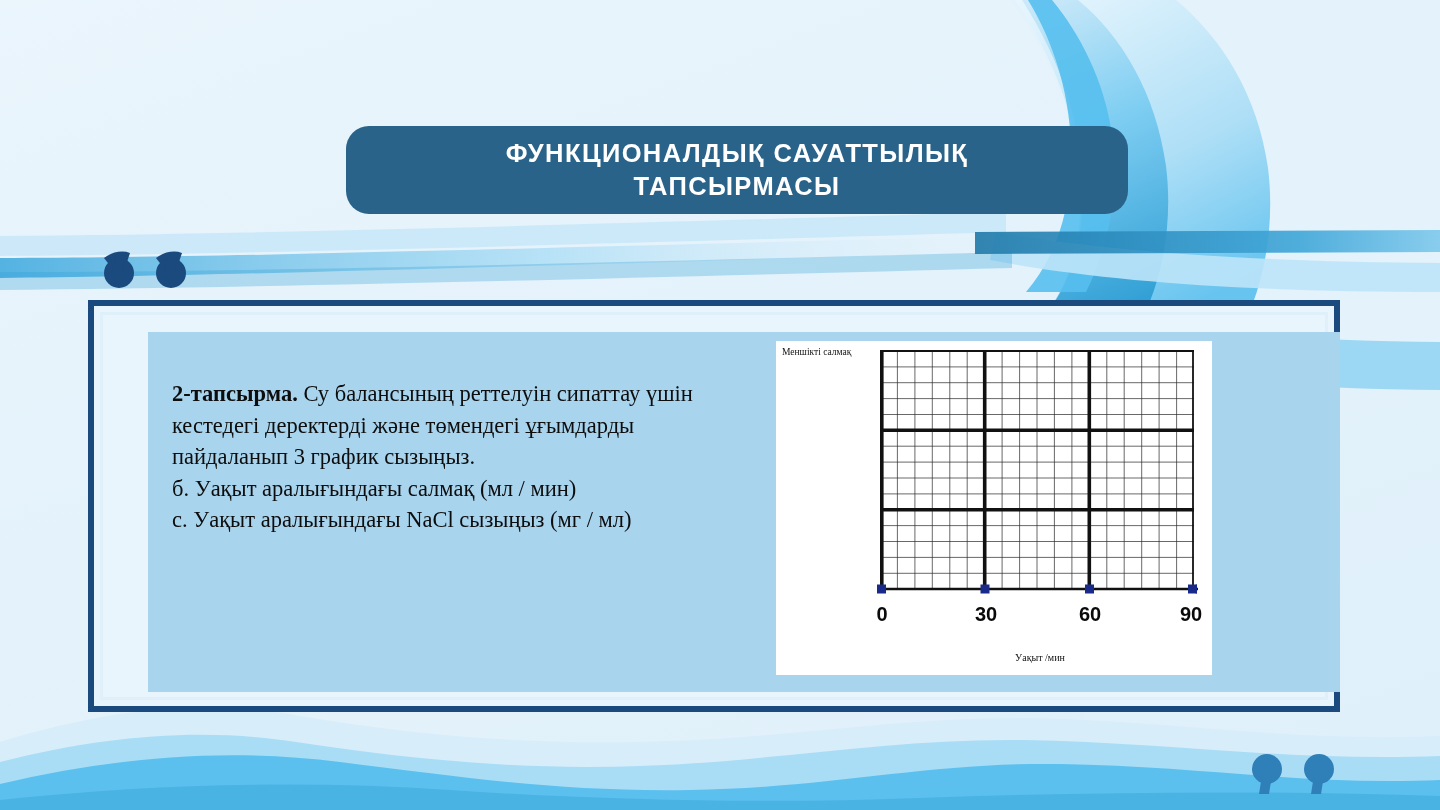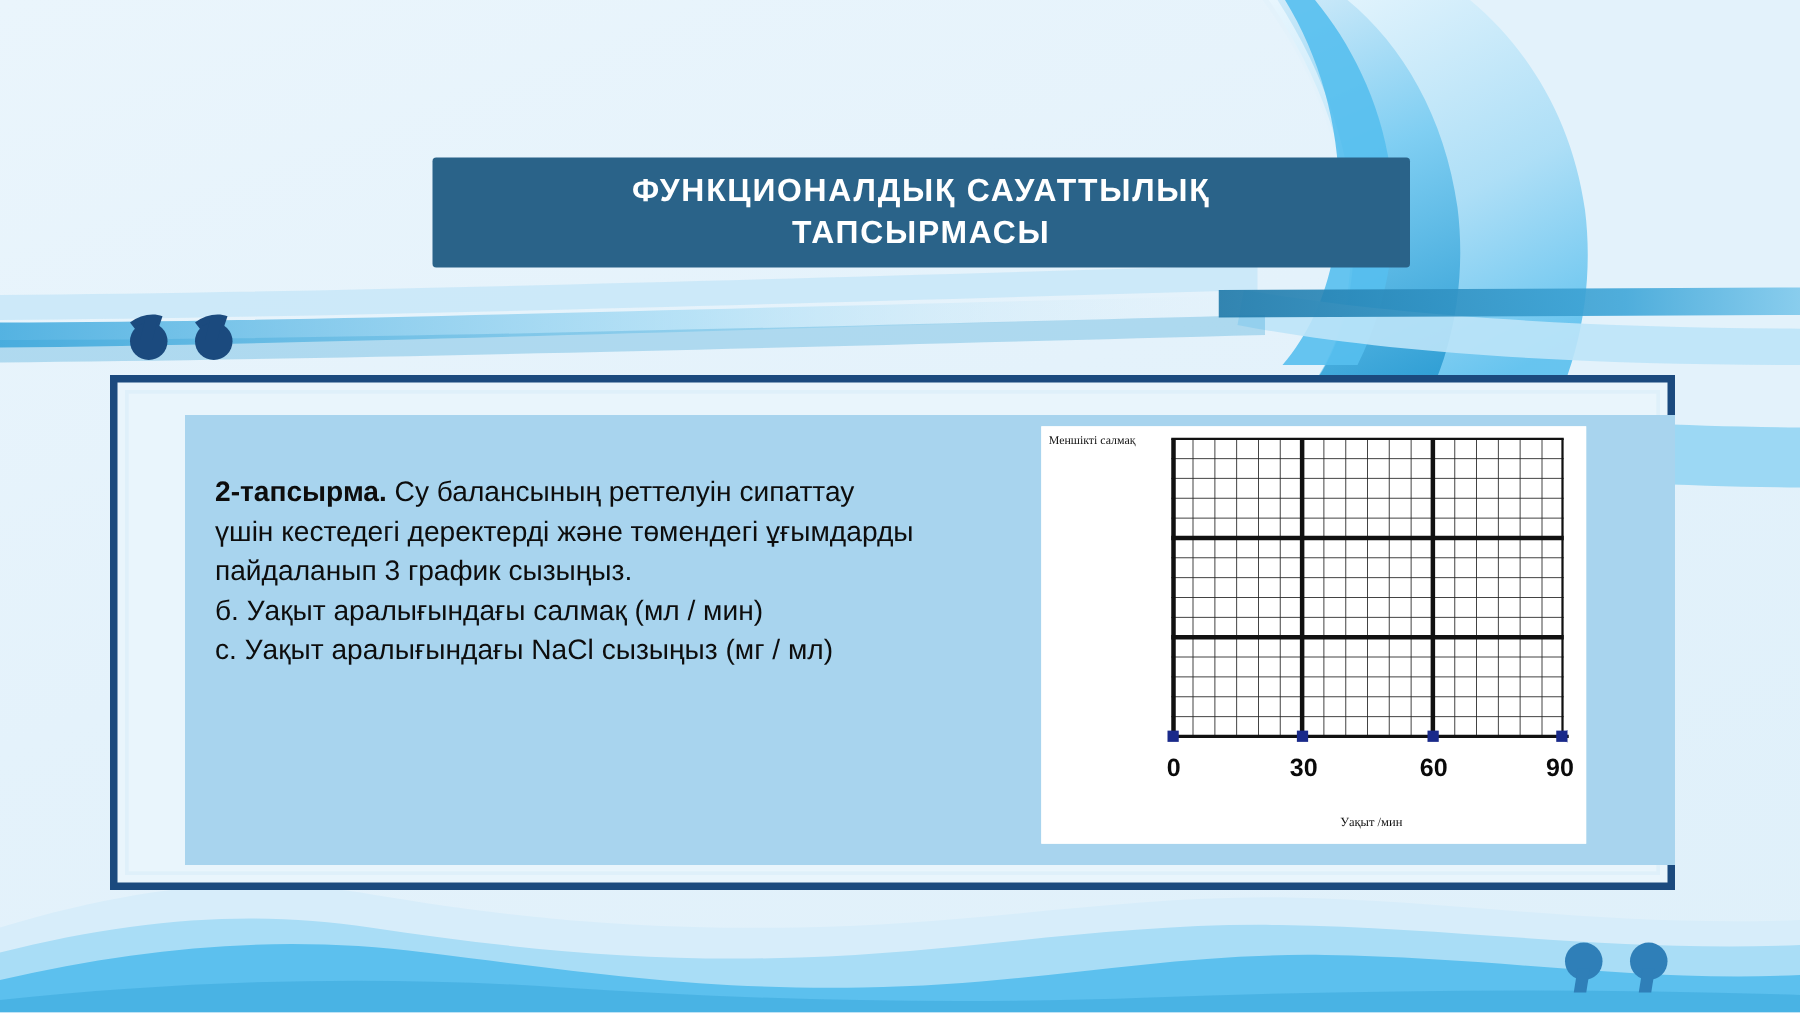--- a/index.html
+++ b/index.html
@@ -35,21 +35,21 @@
   }
 
   
   .title-bar {
     position: absolute;
     left: 346px;
     top: 126px;
     width: 782px;
     height: 88px;
     background: #2a6389;
-    border-radius: 3px;
+    border-radius: 23px;
     display: flex;
     align-items: center;
     justify-content: center;
     z-index: 6;
   }
   .title-text {
     color: #ffffff;
     font-family: "Liberation Sans", sans-serif;
     font-weight: bold;
     font-size: 25.5px;
@@ -94,32 +94,32 @@
     z-index: 6;
   }
 
   
   .task-text {
     position: absolute;
     left: 172px;
     top: 378px;
     width: 560px;
     z-index: 7;
-    font-family: Liberation Sans, sans-serif;
+    font-family: Liberation Serif, serif;
     font-size: 22.5px;
     line-height: 1.40;
     color: #0d0d0d;
   }
   .task-text p { margin: 0; }
   .task-text .lead { font-weight: bold; }
 
   
   .chart-card {
     position: absolute;
-    left: 833px;
+    left: 776px;
     top: 341px;
     width: 436px;
     height: 334px;
     background: #ffffff;
     z-index: 7;
   }
   .chart-svg { display: block; width: 436px; height: 334px; }
 
   .ylabel-txt,
   .xlabel-txt {

